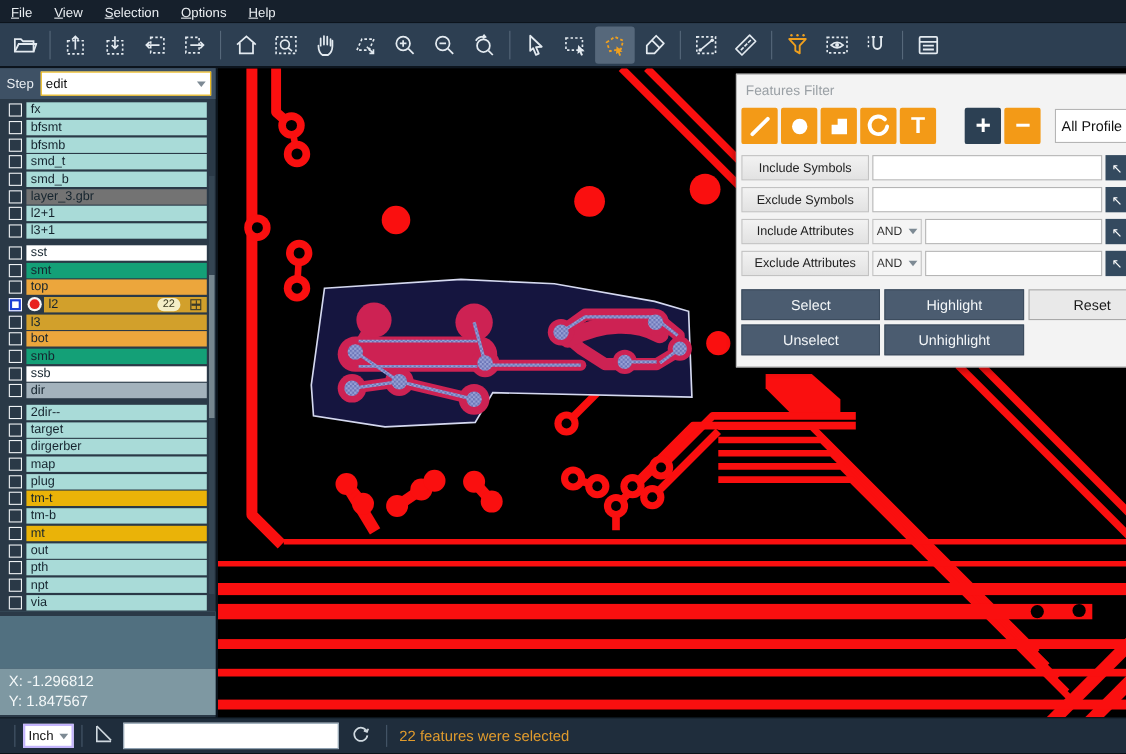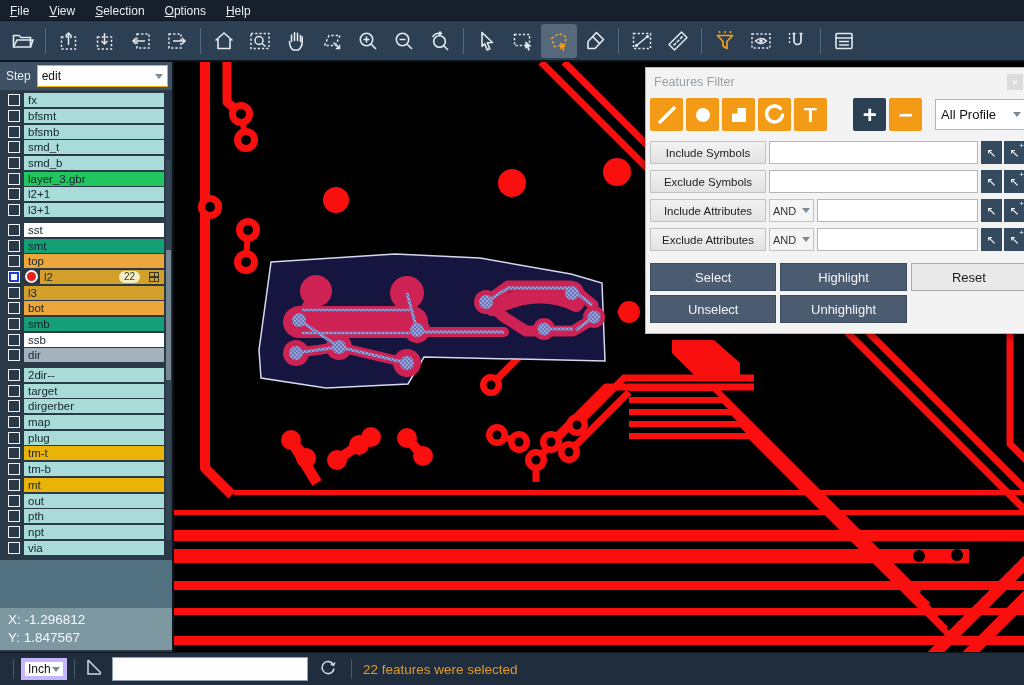--- a/index.html
+++ b/index.html
@@ -19,21 +19,21 @@
   .tbtn { width:36px; height:34px; display:flex; align-items:center; justify-content:center;
     border-radius:3px; flex:0 0 auto; }
   .tbtn svg { display:block; }
   .tbtn.active { background:#56687b; }
   .tsep { width:1px; height:26px; background:#56687a; margin:0 5px; flex:0 0 auto; }
 
   
   .main { flex:1 1 auto; display:flex; min-height:0; }
 
   
-  .sidebar { width:174px; flex:0 0 auto; background:#2a3947; display:flex; flex-direction:column;
+  .sidebar { width:198px; flex:0 0 auto; background:#2a3947; display:flex; flex-direction:column;
     border-right:2px solid #0c141d; position:relative; }
   .step-row { height:28px; background:#3e5165; display:flex; align-items:center; padding:3px 4px 3px 6px; }
   .step-label { color:#e9edf1; font-size:12px; margin-right:6px; }
   .step-select { flex:1; height:22px; background:#fff; border:1px solid #eab308; display:flex;
     align-items:center; padding:0 4px; font-size:12px; color:#111; }
   .step-select .sval { flex:1; }
   .chev { width:0; height:0; border-left:4px solid transparent; border-right:4px solid transparent;
     border-top:5px solid #7d8a94; flex:0 0 auto; }
   .layer-list { padding:3px 8px 0 3px; position:relative; }
   .layer-row { display:flex; align-items:center; height:14.7px; margin-bottom:1px; }
@@ -99,21 +99,21 @@
   .nav-btn .pl { position:absolute; right:1px; top:0; font-size:8px; }
   .dlg-actions { display:grid; grid-template-columns:1fr 1fr 0.92fr; gap:4px; margin-top:6px; }
   .act-btn { height:28px; font-size:13px; display:flex; align-items:center; justify-content:center; }
   .act-btn.dark { background:#4b5c70; color:#f3f6f8; border:1px solid #3c4c5e;text-align:center; }
   .act-btn.light { background:#e9e9e9; color:#1a1a1a; border:1px solid #a9a9a9; }
 
   
   .statusbar { height:33px; background:#1f2d3c; border-top:1px solid #0c141d; display:flex;
     align-items:center; padding:0 6px; flex:0 0 auto; }
   .ssep { width:1px; height:20px; background:#46586a; margin:0 7px; flex:0 0 auto; }
-  .unit-select { width:46px; height:22px; background:#fff; border:4px solid #c4b5fd;
+  .unit-select { width:46px; height:22px; background:#fff; border:2px solid #c4b5fd;
     display:flex; align-items:center; padding:0 3px; font-size:12px; color:#111; }
   .unit-select .sval { flex:1; }
   .corner-ic { margin:0 8px 0 2px; }
   .cmd-input { width:196px; height:24px; background:#fff; border:1px solid #8ea0b0;
     font-size:12px; padding:0 5px; font-family:"Liberation Sans",sans-serif; }
   .sync-ic { margin:0 6px 0 10px; }
   .status-msg { color:#e09b2d; font-size:13.5px; margin-left:4px; }
 </style>
 </head>
 <body>
@@ -301,21 +301,21 @@
           <div class="layer-row">
             <span class="cbx"></span>
             <span class="lname" style="background: rgb(169, 219, 216);">smd_t</span>
           </div>
           <div class="layer-row">
             <span class="cbx"></span>
             <span class="lname" style="background: rgb(169, 219, 216);">smd_b</span>
           </div>
           <div class="layer-row">
             <span class="cbx"></span>
-            <span class="lname" style="background: #22c55e;">layer_3.gbr</span>
+            <span class="lname" style="background: #737373;">layer_3.gbr</span>
           </div>
           <div class="layer-row">
             <span class="cbx"></span>
             <span class="lname" style="background: rgb(169, 219, 216);">l2+1</span>
           </div>
           <div class="layer-row">
             <span class="cbx"></span>
             <span class="lname" style="background: rgb(169, 219, 216);">l3+1</span>
           </div>
           <div class="layer-row gap">

